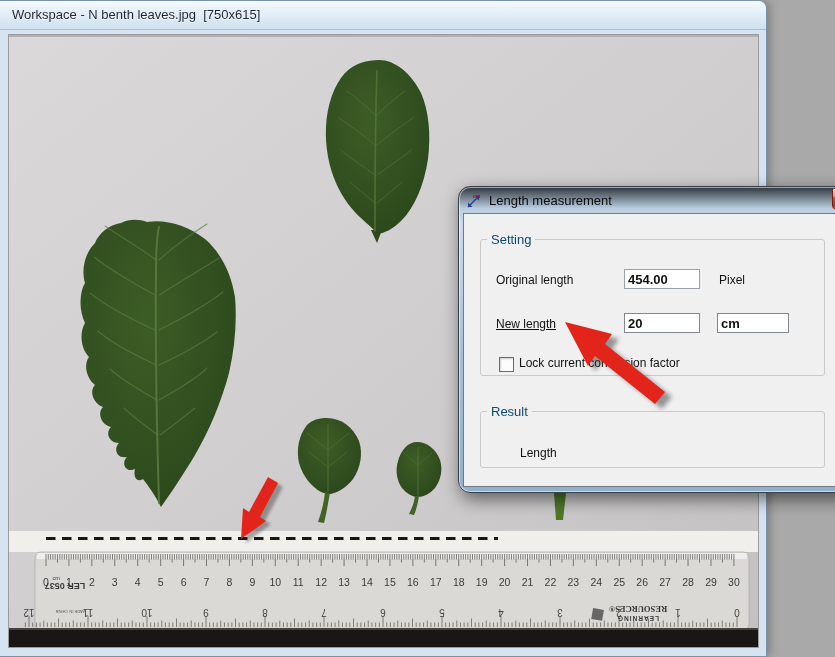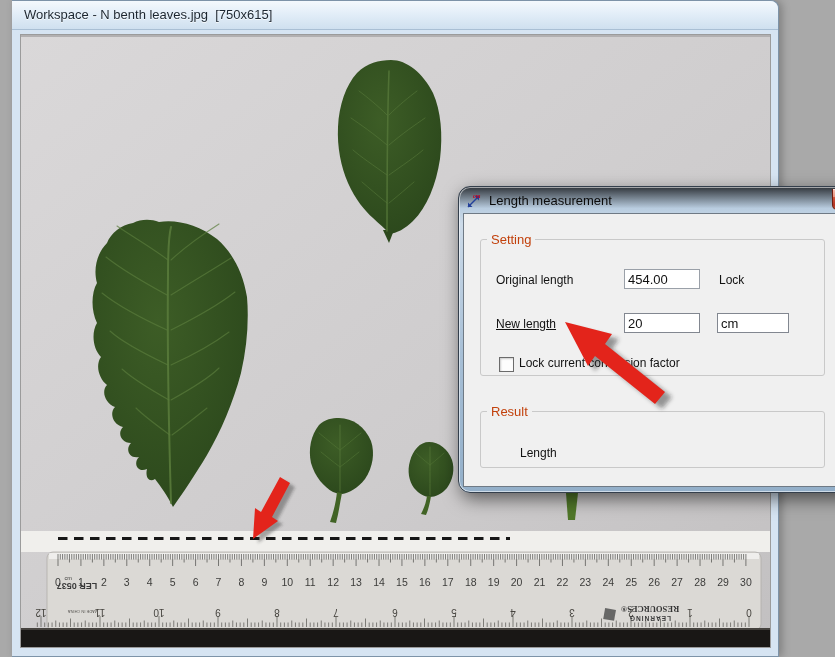--- a/index.html
+++ b/index.html
@@ -2,21 +2,21 @@
 <html><head>
 <meta charset="utf-8">
 <style>
   html,body{margin:0;padding:0;}
   body{width:835px;height:657px;overflow:hidden;font-family:"Liberation Sans",sans-serif;}
   .stage{position:relative;width:835px;height:657px;background:#a9a9a9;}
 
   
   .window{position:absolute;left:0;top:0;width:766px;height:655px;
     background:#d6e4f2;border:1px solid #7d93a8;border-left:none;border-radius:0 8px 0 0;
-    box-shadow:3px 0 8px rgba(0,0,0,.25);z-index:10;margin-left:12px;}
+    box-shadow:3px 0 8px rgba(0,0,0,.25);z-index:10;}
   .titlebar{position:absolute;left:0;top:0;right:0;height:28px;
     background:linear-gradient(180deg,#f4f9fd 0%,#e3eef8 45%,#cfe0ef 100%);
     border-bottom:1px solid #a9bfd4;border-radius:0 8px 0 0;}
   .titlebar .title{position:absolute;left:12px;top:6px;font-size:13px;color:#1c2630;
     text-shadow:0 1px 0 rgba(255,255,255,.8);white-space:pre;}
   .client{position:absolute;left:0;top:29px;right:0;bottom:0;background:#d6e4f2;}
   .photo{position:absolute;left:8px;top:4px;width:749px;height:612px;
     border:1px solid #9b9b9b;background:#cfcdce;}
   .photo svg{display:block;}
 
@@ -31,26 +31,26 @@
   .dlg-close{position:absolute;right:8px;top:2px;width:46px;height:20px;cursor:pointer;
     background:linear-gradient(180deg,#f7c0b2 0%,#e89480 38%,#d3543c 42%,#b13322 80%,#c8502f 100%);
     border:1px solid #6e1d10;border-top:none;border-radius:0 0 5px 5px;
     box-shadow:inset 0 1px 0 rgba(255,255,255,.55);text-align:center;}
   .dlg-close span{font-size:13px;font-weight:700;color:#fff;line-height:19px;
     text-shadow:0 1px 2px rgba(0,0,0,.7);}
   .dlg-body{position:absolute;left:4px;right:4px;top:26px;bottom:5px;
     background:#f0f0f0;border:1px solid #6f7a85;}
 
   fieldset.grp{position:absolute;margin:0;padding:0;border:1px solid #c9c9c9;border-radius:3px;background:transparent;}
-  fieldset.grp legend{font-size:13px;color:#c2410c;padding:0 4px;margin-left:6px;}
+  fieldset.grp legend{font-size:13px;color:#0c4a6e;padding:0 4px;margin-left:6px;}
   .grp-setting{left:16px;top:18px;width:343px;height:142px;}
   .grp-result{left:16px;top:190px;width:343px;height:62px;}
   .lbl{position:absolute;font-size:12px;color:#121212;white-space:nowrap;}
   .txt{position:absolute;height:18px;border:1px solid #828790;background:#fff;
-    font-family:"Liberation Sans",sans-serif;font-size:13px;color:#111;padding:0 3px;box-sizing:content-box;}
+    font-family:"Liberation Sans",sans-serif;font-size:13px;color:#111;padding:0 3px;box-sizing:content-box;font-weight:bold;}
   .lbl-orig{left:15px;top:26px;}
   .txt-orig{left:143px;top:22px;width:68px;border-color:#9aa0a8;}
   .unit-pixel{left:238px;top:26px;}
   .lbl-new{left:15px;top:70px;text-decoration:underline;}
   .txt-new{left:143px;top:66px;width:68px;}
   .txt-unit{left:236px;top:66px;width:64px;}
   .chk{position:absolute;left:18px;top:110px;width:13px;height:13px;background:#fdfdfd;
     border:1px solid #6b6b6b;box-shadow:inset 1px 1px 2px rgba(0,0,0,.2);}
   .lbl-chk{left:38px;top:109px;}
   .lbl-len{left:15px;top:27px;margin-left:24px;}
@@ -758,21 +758,21 @@
       <div class="dlg-close">
         <span>x</span>
       </div>
     </div>
     <div class="dlg-body">
 
       <fieldset class="grp grp-setting">
         <legend>Setting</legend>
         <span class="lbl lbl-orig">Original length</span>
         <input class="txt txt-orig" type="text" value="454.00" style="">
-        <span class="lbl unit-pixel">Lock</span>
+        <span class="lbl unit-pixel">Pixel</span>
         <span class="lbl lbl-new">New length</span>
         <input class="txt txt-new" type="text" value="20" style="">
         <input class="txt txt-unit" type="text" value="cm" style="">
         <span class="chk"></span>
         <span class="lbl lbl-chk">Lock current conversion factor</span>
       </fieldset>
 
       <fieldset class="grp grp-result">
         <legend>Result</legend>
         <span class="lbl lbl-len">Length</span>

